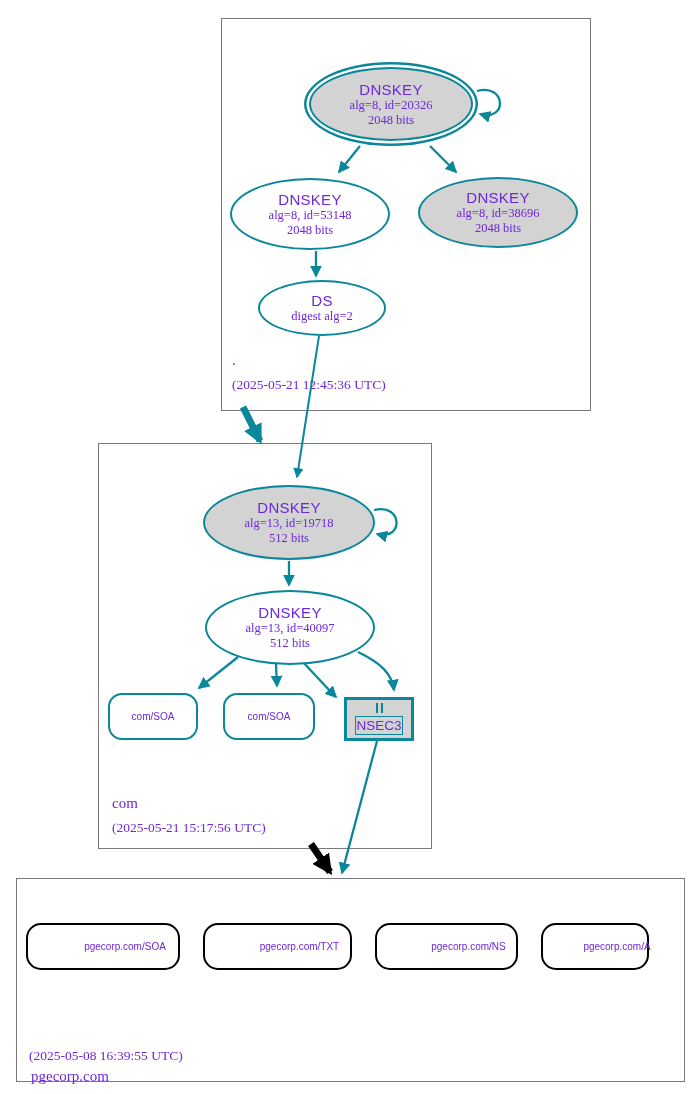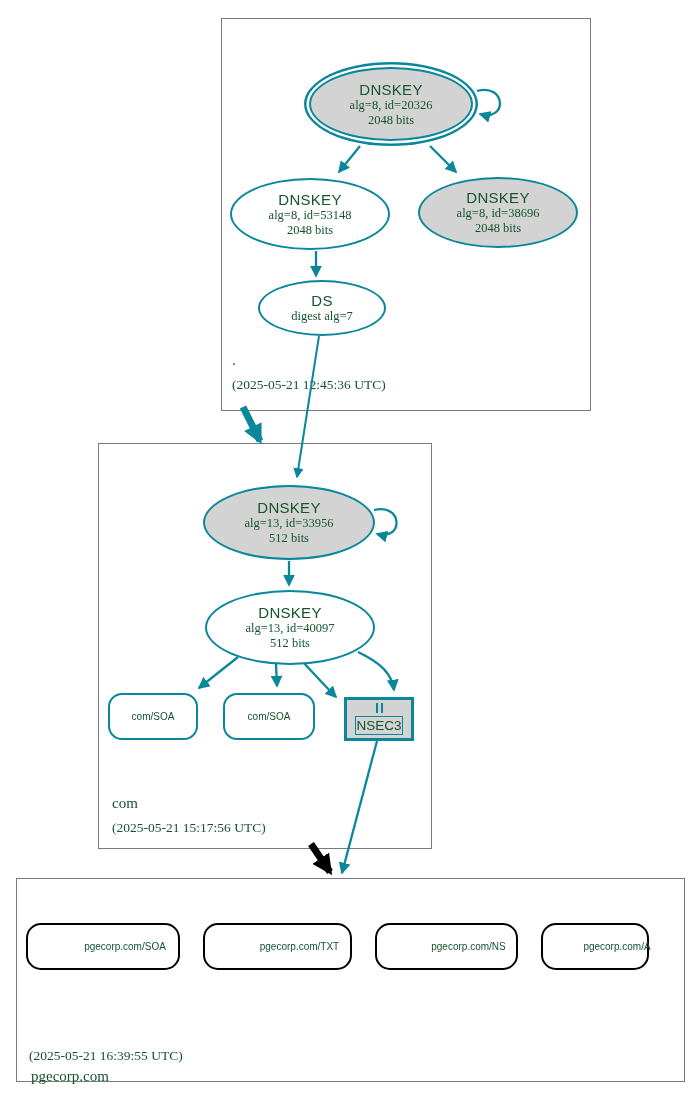--- a/index.html
+++ b/index.html
@@ -1,18 +1,18 @@
 <!DOCTYPE html>
 <html><head>
 <meta charset="utf-8">
 <style>
   html,body{margin:0;padding:0;background:#ffffff;}
   .canvas{
     position:relative;width:697px;height:1094px;background:#ffffff;overflow:hidden;
-    font-family:"Liberation Sans",sans-serif;color:#14532d;
+    font-family:"Liberation Sans",sans-serif;color:#6d28d9;
   }
   .edges{position:absolute;left:0;top:0;z-index:1;}
   .zone-box{position:absolute;border:1.4px solid #7a7a7a;background:transparent;z-index:0;}
   .zone-label{position:absolute;font-family:"Liberation Serif",serif;font-size:15px;z-index:0;}
   .zone-ts{position:absolute;font-family:"Liberation Serif",serif;font-size:13.5px;z-index:0;}
   .node{position:absolute;z-index:2;display:flex;flex-direction:column;align-items:center;justify-content:center;text-align:center;box-sizing:border-box;}
   .ellipse{border:2.5px solid #0a879a;border-radius:50%;background:#ffffff;}
   .ellipse.gray{background:#d3d3d3;}
   .ellipse.sep{box-shadow:0 0 0 2.5px #ffffff,0 0 0 5px #0a879a;}
   .node-title{font-size:15px;line-height:17px;letter-spacing:.3px;}
@@ -76,29 +76,29 @@
   </div>
 
   <div class="node ellipse gray" style="left:418px;top:177px;width:160px;height:71px;">
     <div class="node-title">DNSKEY</div>
     <div class="node-sub">alg=8, id=38696</div>
     <div class="node-sub">2048 bits</div>
   </div>
 
   <div class="node ellipse" style="left:258px;top:280px;width:128px;height:56px;">
     <div class="node-title">DS</div>
-    <div class="node-sub">digest alg=7</div>
+    <div class="node-sub">digest alg=2</div>
   </div>
 
   <div class="zone-label" style="left:232px;top:352px;">.</div>
   <div class="zone-ts" style="left:232px;top:377px;">(2025-05-21 12:45:36 UTC)</div>
 
   <div class="node ellipse gray" style="left:203px;top:485px;width:172px;height:75px;">
     <div class="node-title">DNSKEY</div>
-    <div class="node-sub">alg=13, id=33956</div>
+    <div class="node-sub">alg=13, id=19718</div>
     <div class="node-sub">512 bits</div>
   </div>
 
   <div class="node ellipse" style="left:205px;top:590px;width:170px;height:75px;">
     <div class="node-title">DNSKEY</div>
     <div class="node-sub">alg=13, id=40097</div>
     <div class="node-sub">512 bits</div>
   </div>
 
   <div class="node rrset" style="left:108px;top:693px;width:90px;height:47px;">
@@ -126,15 +126,15 @@
     <div>pgecorp.com/TXT</div>
   </div>
   <div class="node rrset black" style="left:375px;top:923px;width:143px;height:47px;">
     <div>pgecorp.com/NS</div>
   </div>
   <div class="node rrset black" style="left:541px;top:923px;width:108px;height:47px;">
     <div>pgecorp.com/A</div>
   </div>
 
   <div class="zone-label" style="left:31px;top:1022px;margin-top:46px;">pgecorp.com</div>
-  <div class="zone-ts" style="left:29px;top:1048px;">(2025-05-21 16:39:55 UTC)</div>
+  <div class="zone-ts" style="left:29px;top:1048px;">(2025-05-08 16:39:55 UTC)</div>
 
 </div>
 
 </body></html>

